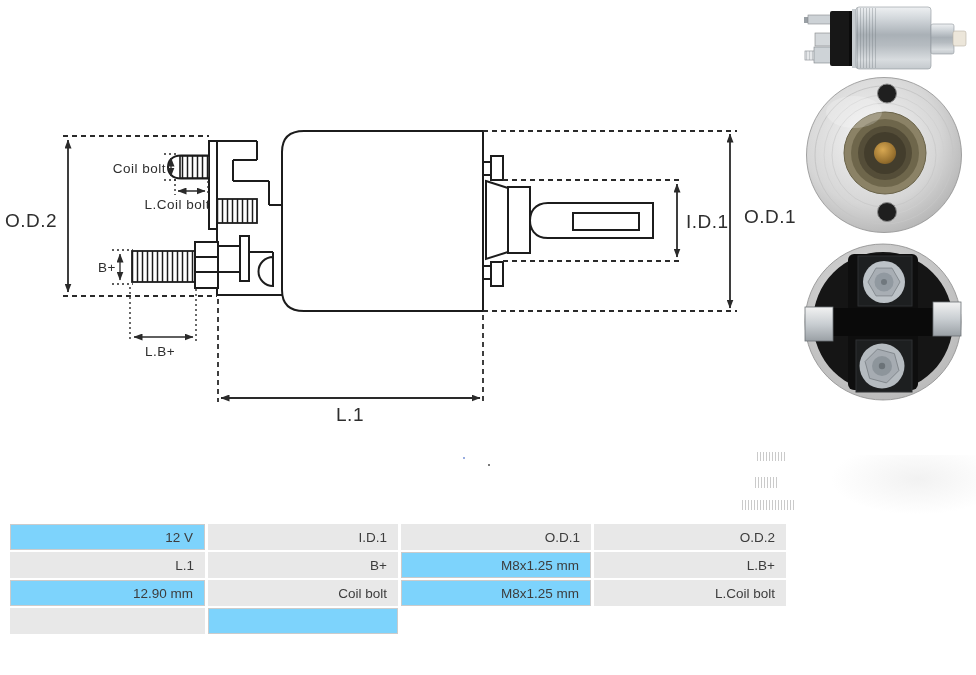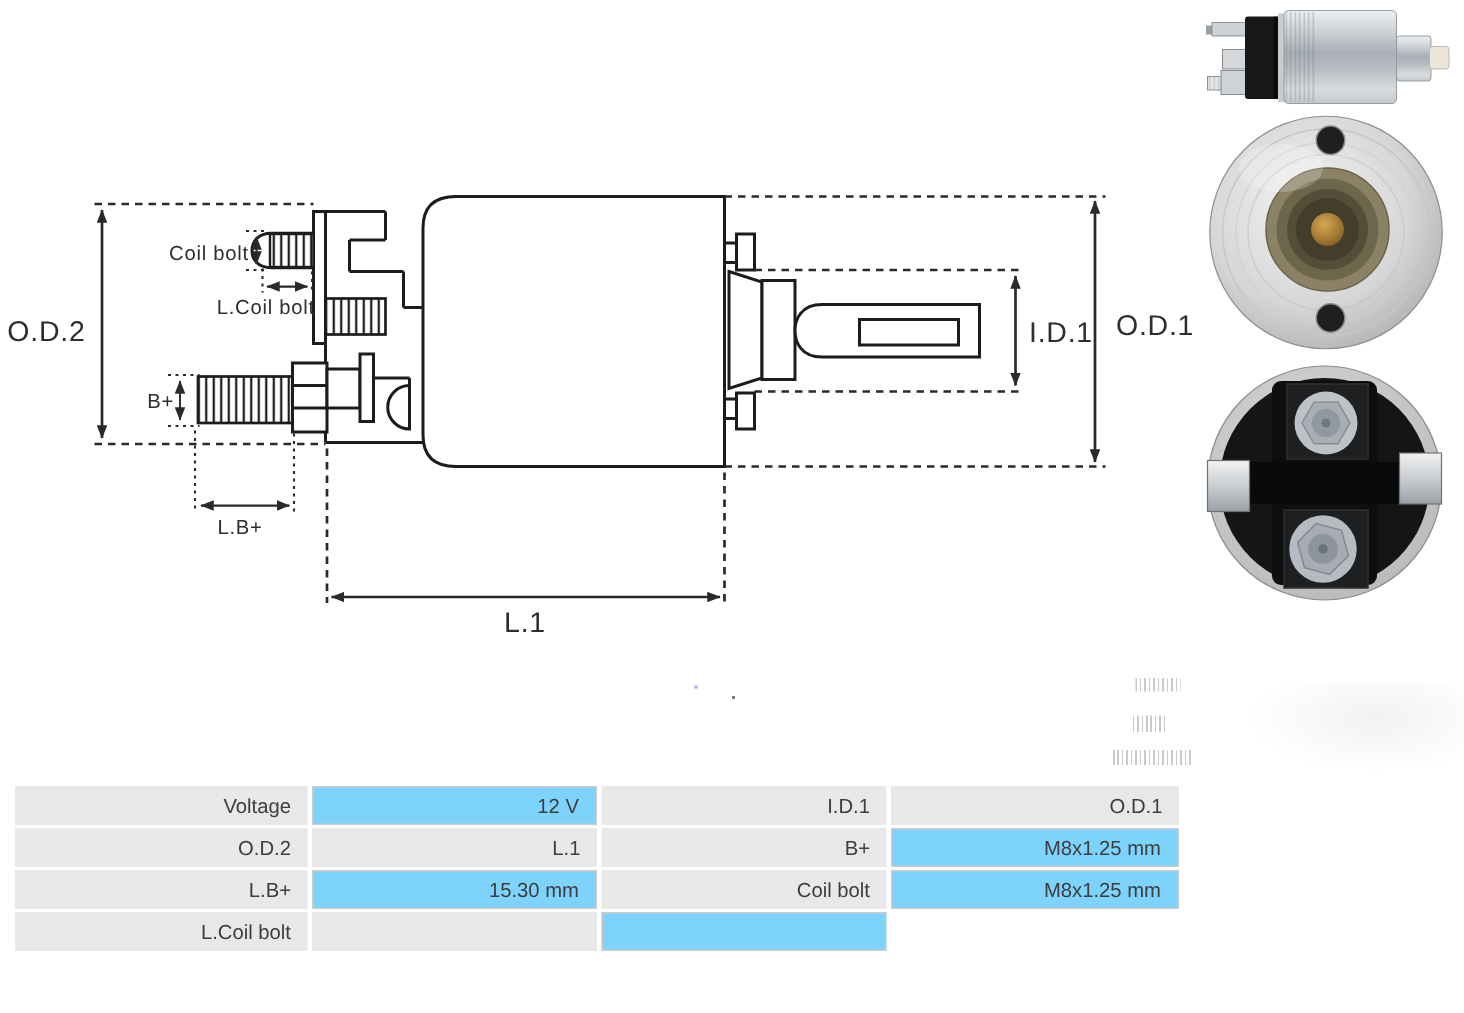--- a/index.html
+++ b/index.html
@@ -226,33 +226,32 @@
 
   <div class="artifact art-marks" style="left:757px; top:452px; width:30px; height:9px;"></div>
   <div class="artifact art-marks" style="left:755px; top:477px; width:22px; height:11px;"></div>
   <div class="artifact art-marks" style="left:742px; top:500px; width:52px; height:10px;"></div>
   <div class="artifact art-smudge" style="left:830px; top:455px; width:146px; height:60px;"></div>
   <div class="artifact art-dot" style="left:463px; top:457px; width:2px; height:2px; background:#5577cc;"></div>
   <div class="artifact art-dot" style="left:488px; top:464px; width:2px; height:2px; background:#222222;"></div>
 
   <div class="spec-table">
 
-    <div class="cell lbl">Voltage</div>
     <div class="cell val">12 V</div>
     <div class="cell lbl">I.D.1</div>
 
     <div class="cell lbl">O.D.1</div>
     <div class="cell lbl">O.D.2</div>
 
     <div class="cell lbl">L.1</div>
     <div class="cell lbl">B+</div>
     <div class="cell val">M8x1.25 mm</div>
 
     <div class="cell lbl">L.B+</div>
-    <div class="cell val">15.30 mm</div>
+    <div class="cell val">12.90 mm</div>
     <div class="cell lbl">Coil bolt</div>
     <div class="cell val">M8x1.25 mm</div>
 
     <div class="cell lbl">L.Coil bolt</div>
     <div class="cell lbl"></div>
     <div class="cell val"></div>
   </div>
 
 </div>
 

